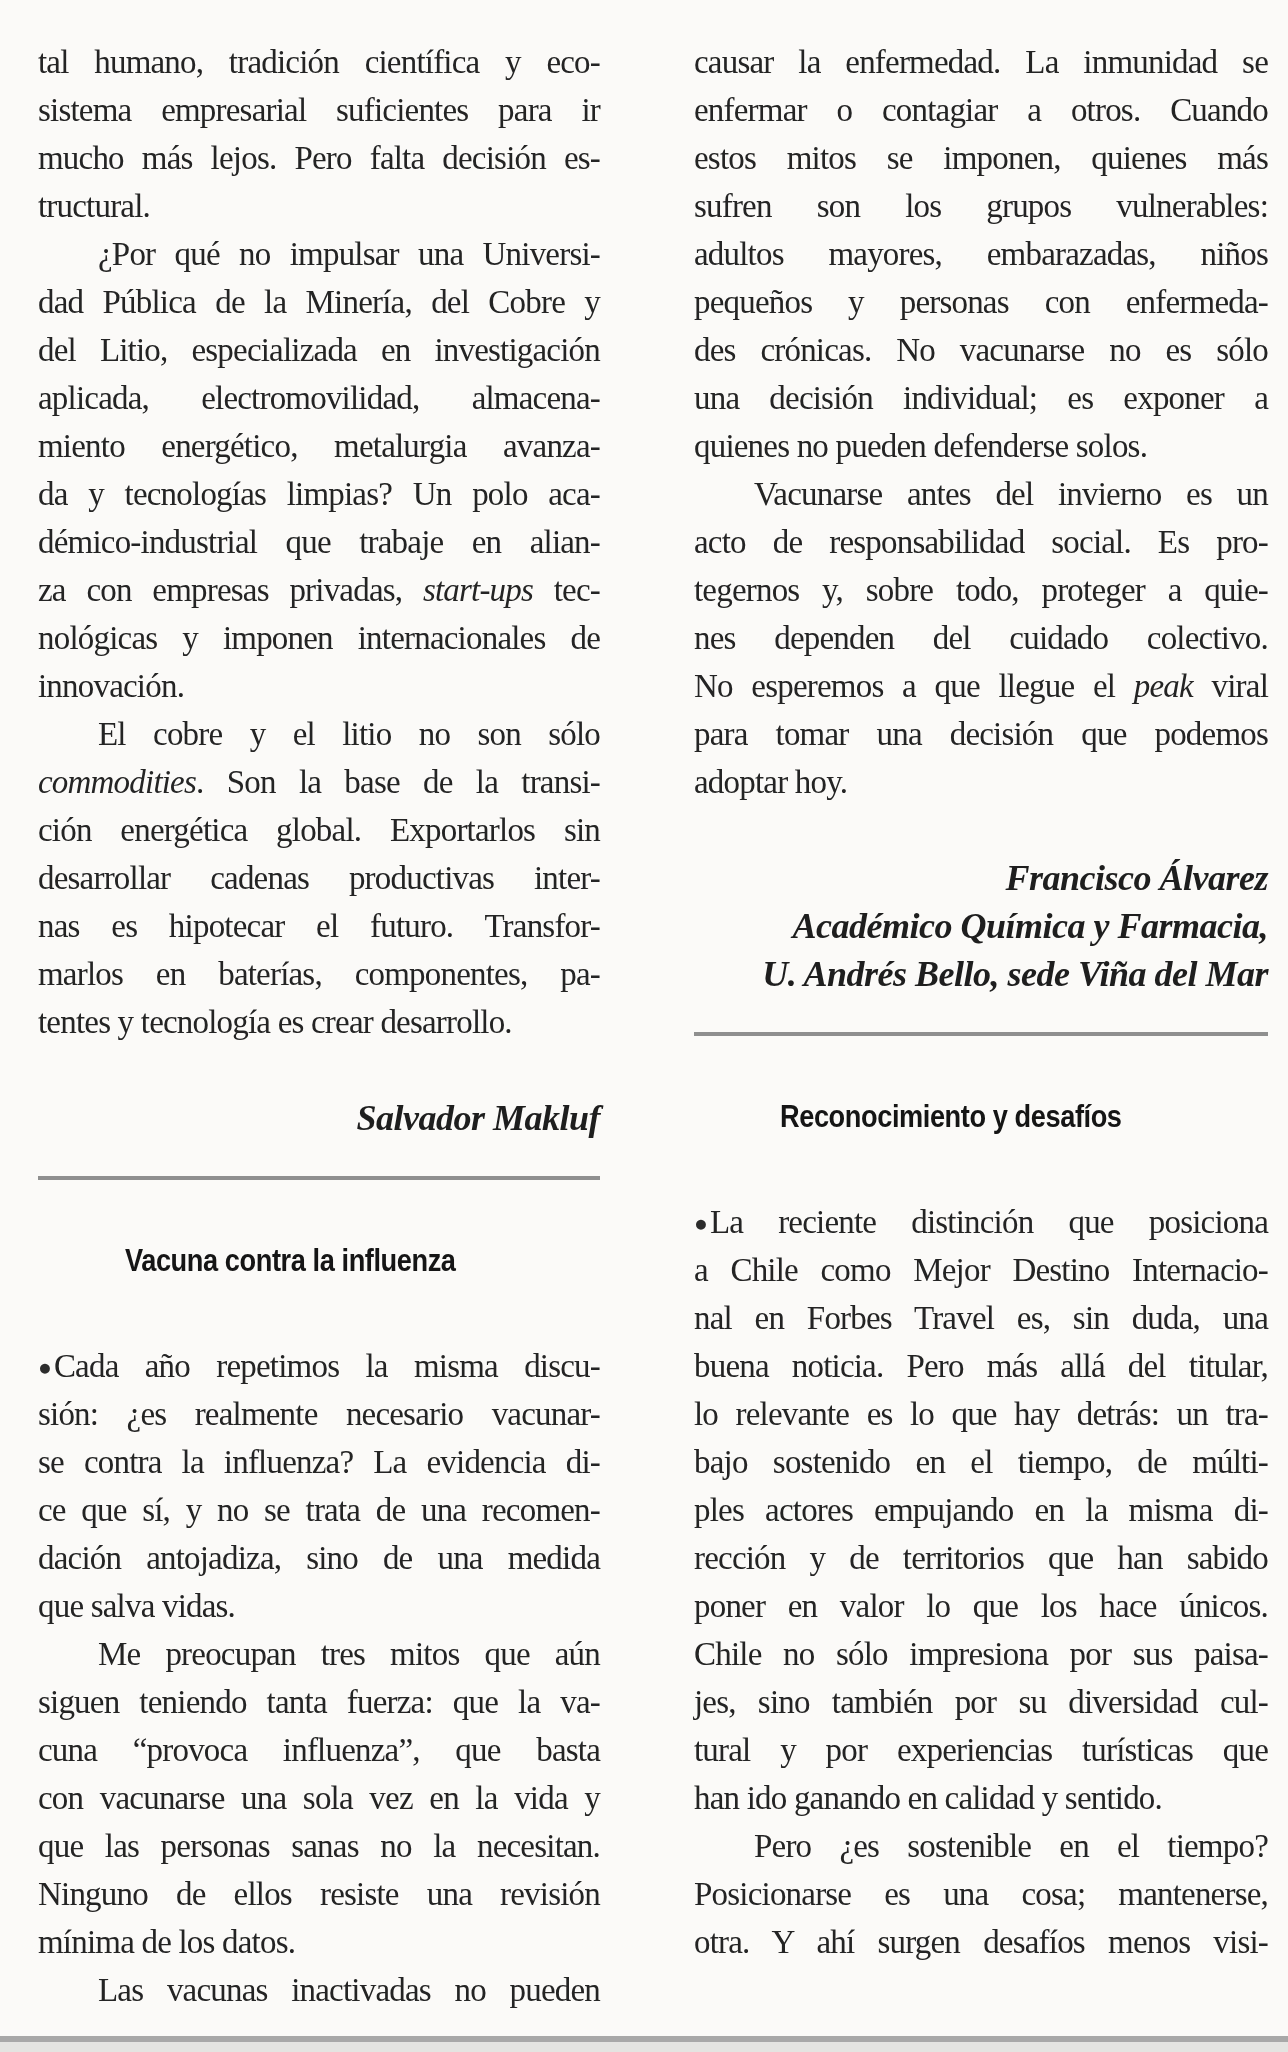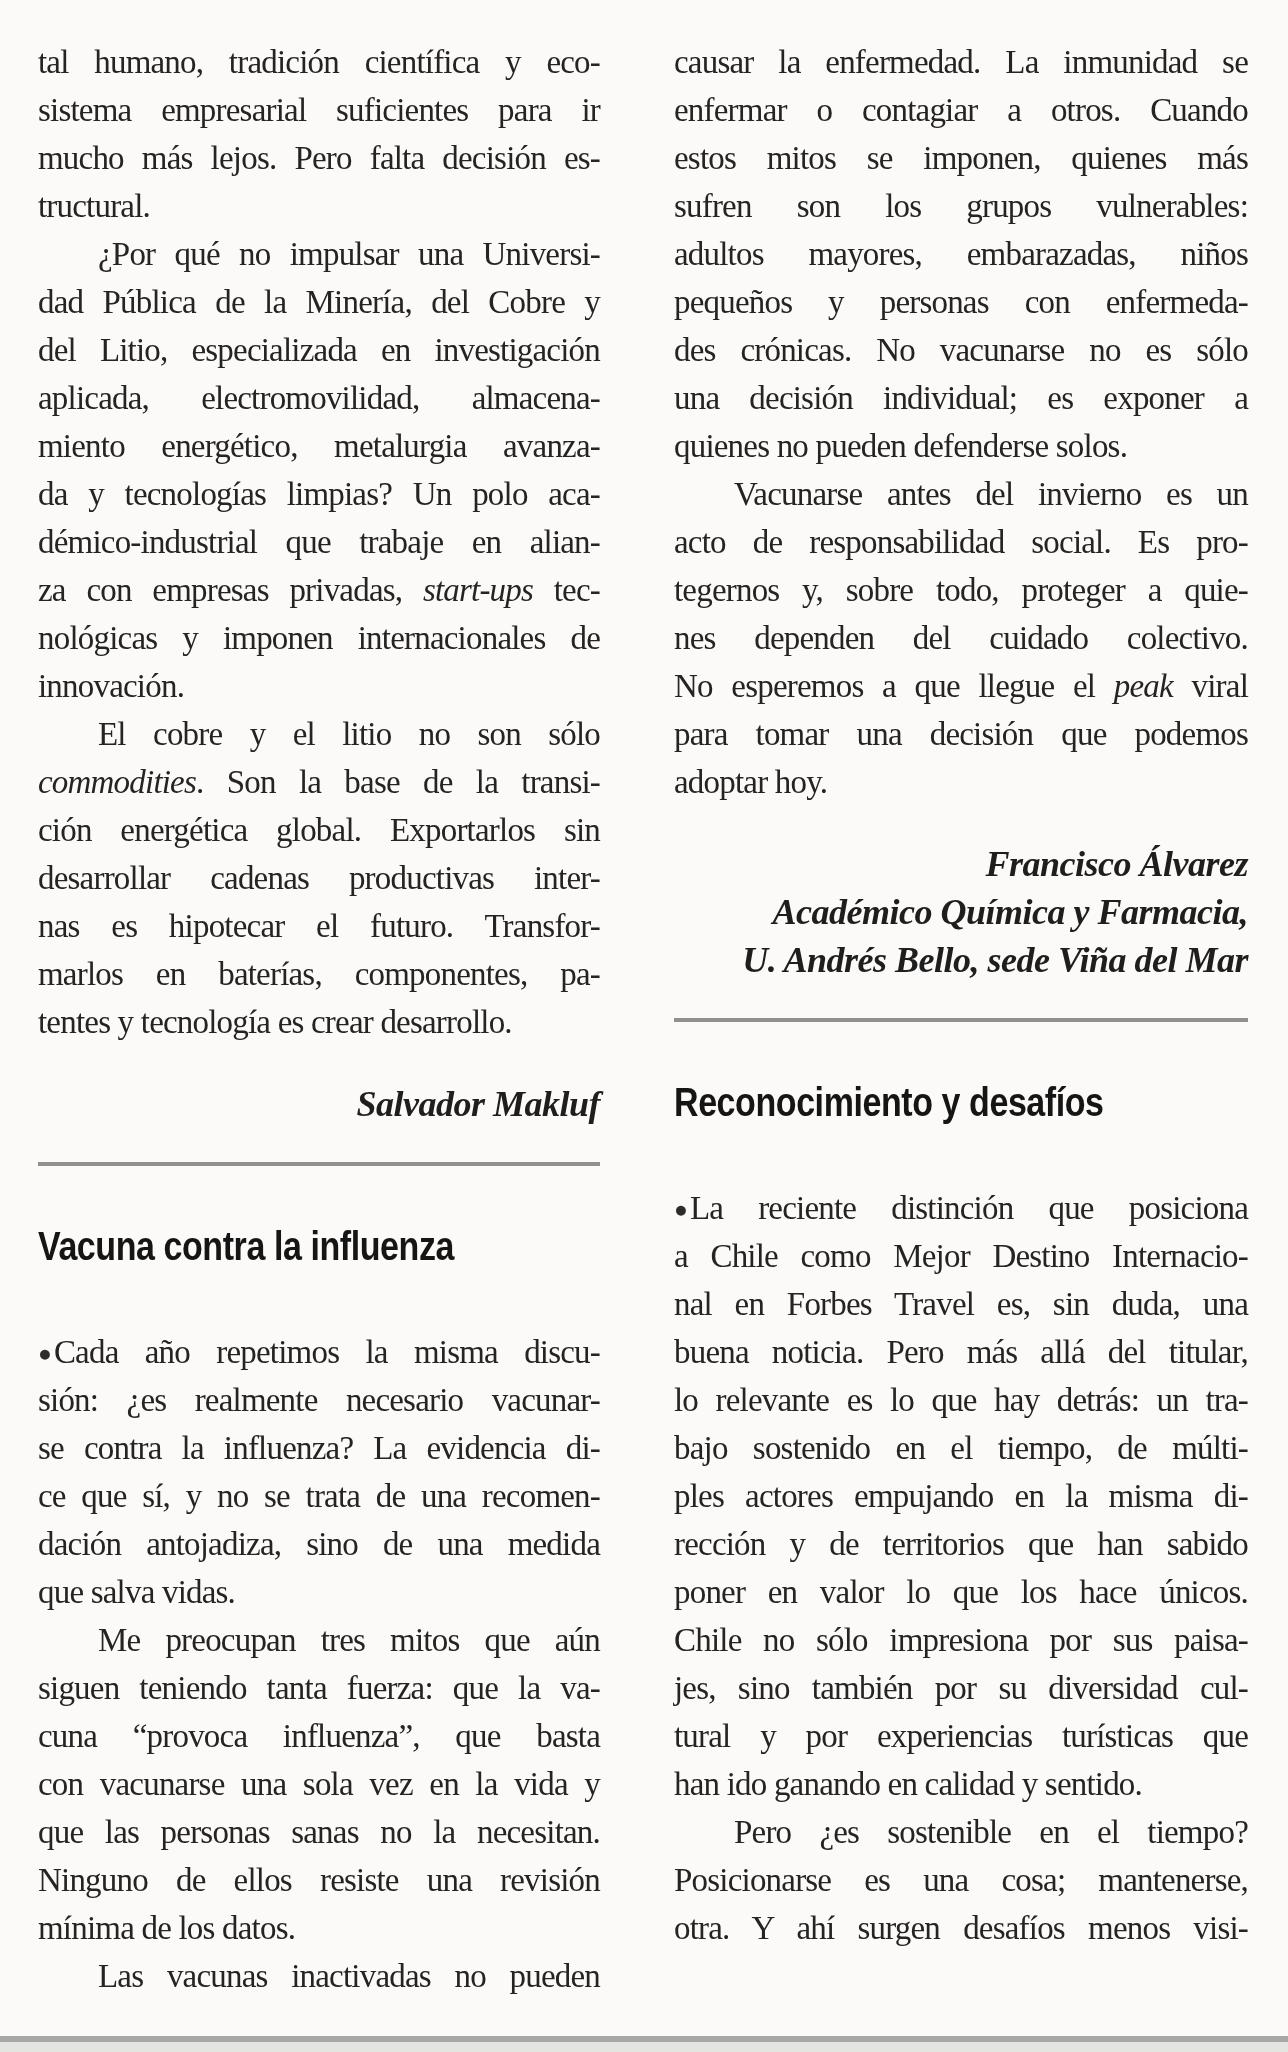--- a/index.html
+++ b/index.html
@@ -7,47 +7,48 @@
   .page{
     position:relative;
     width:1288px;height:2052px;
     background:#fbfaf8;
     overflow:hidden;
     font-family:"Liberation Serif", serif;
     color:#242424;
   }
   .col{position:absolute;top:0;padding-top:38px;}
   .col-left{left:38px;width:562px;}
-  .col-right{left:674px;width:574px;}
+  .col-right{left:694px;width:574px;}
   .para{margin:0;}
   .line{
     height:48px;line-height:48px;
     font-size:33px;letter-spacing:-0.8px;
     text-align:justify;text-align-last:justify;
     white-space:normal;
   }
   .line.end{text-align-last:left;}
   .line.indent{text-indent:60px;}
   .line i{font-style:italic;}
   .bullet{
     display:inline-block;font-size:23px;letter-spacing:0;
     vertical-align:2px;margin-right:2px;color:#2c2c2c;
   }
-  .sig{margin-top:34px;}
+  .sig{margin-top:48px;}
   .sig .sig-line{
     height:48px;line-height:48px;text-align:right;
     font-weight:bold;font-style:italic;
     font-size:36px;letter-spacing:-0.5px;color:#1e1e1e;
   }
   .rule{margin-top:34px;height:4px;background:#8f8f8f;}
   .heading{
     margin:54px 0 56px 0;height:52px;line-height:52px;
     font-family:"Liberation Sans", sans-serif;
-    font-weight:bold;font-size:40px;letter-spacing:-0.5px;
+    font-weight:bold;font-size:32px;letter-spacing:-0.5px;
     color:#151515;
+    text-align:center;
   }
   .heading .stretch{
     display:inline-block;white-space:nowrap;
     transform:scaleX(0.85);transform-origin:0 50%;
   }
   .bottom-line{position:absolute;left:0;top:2036px;width:1288px;height:6px;background:#a8a8a8;}
   .bottom-shadow{position:absolute;left:0;top:2042px;width:1288px;height:10px;background:#e4e4e1;}
 </style>
 </head>
 <body>

